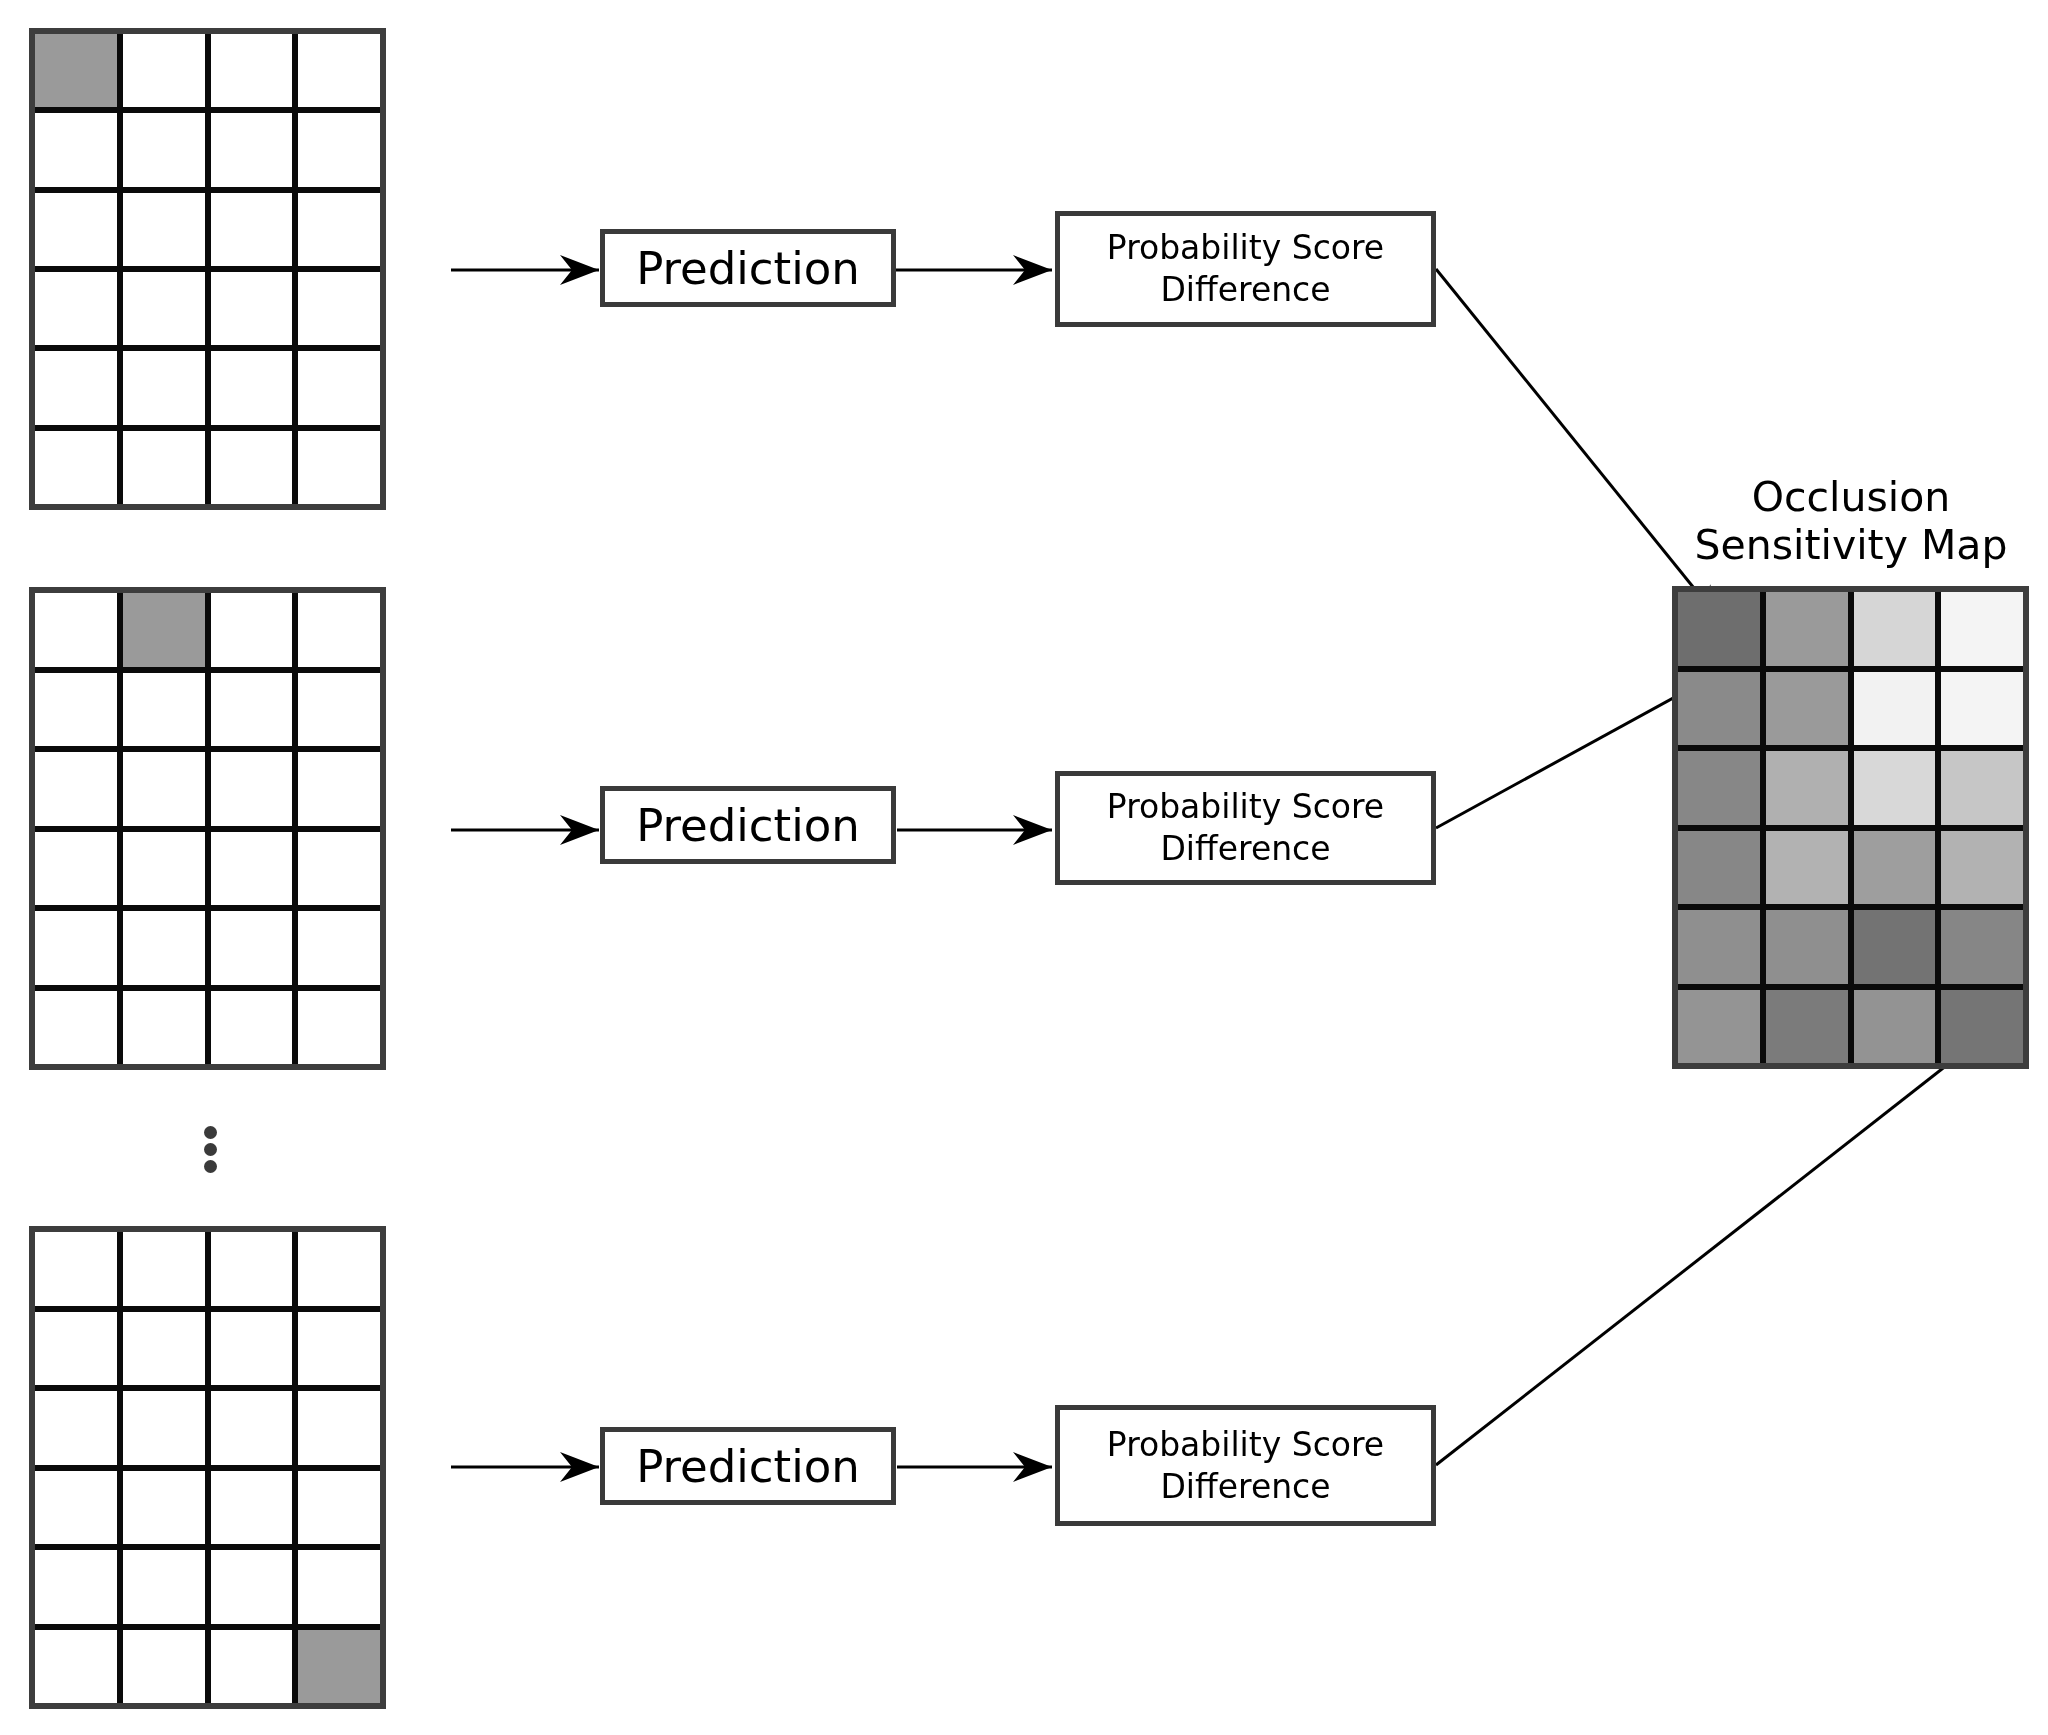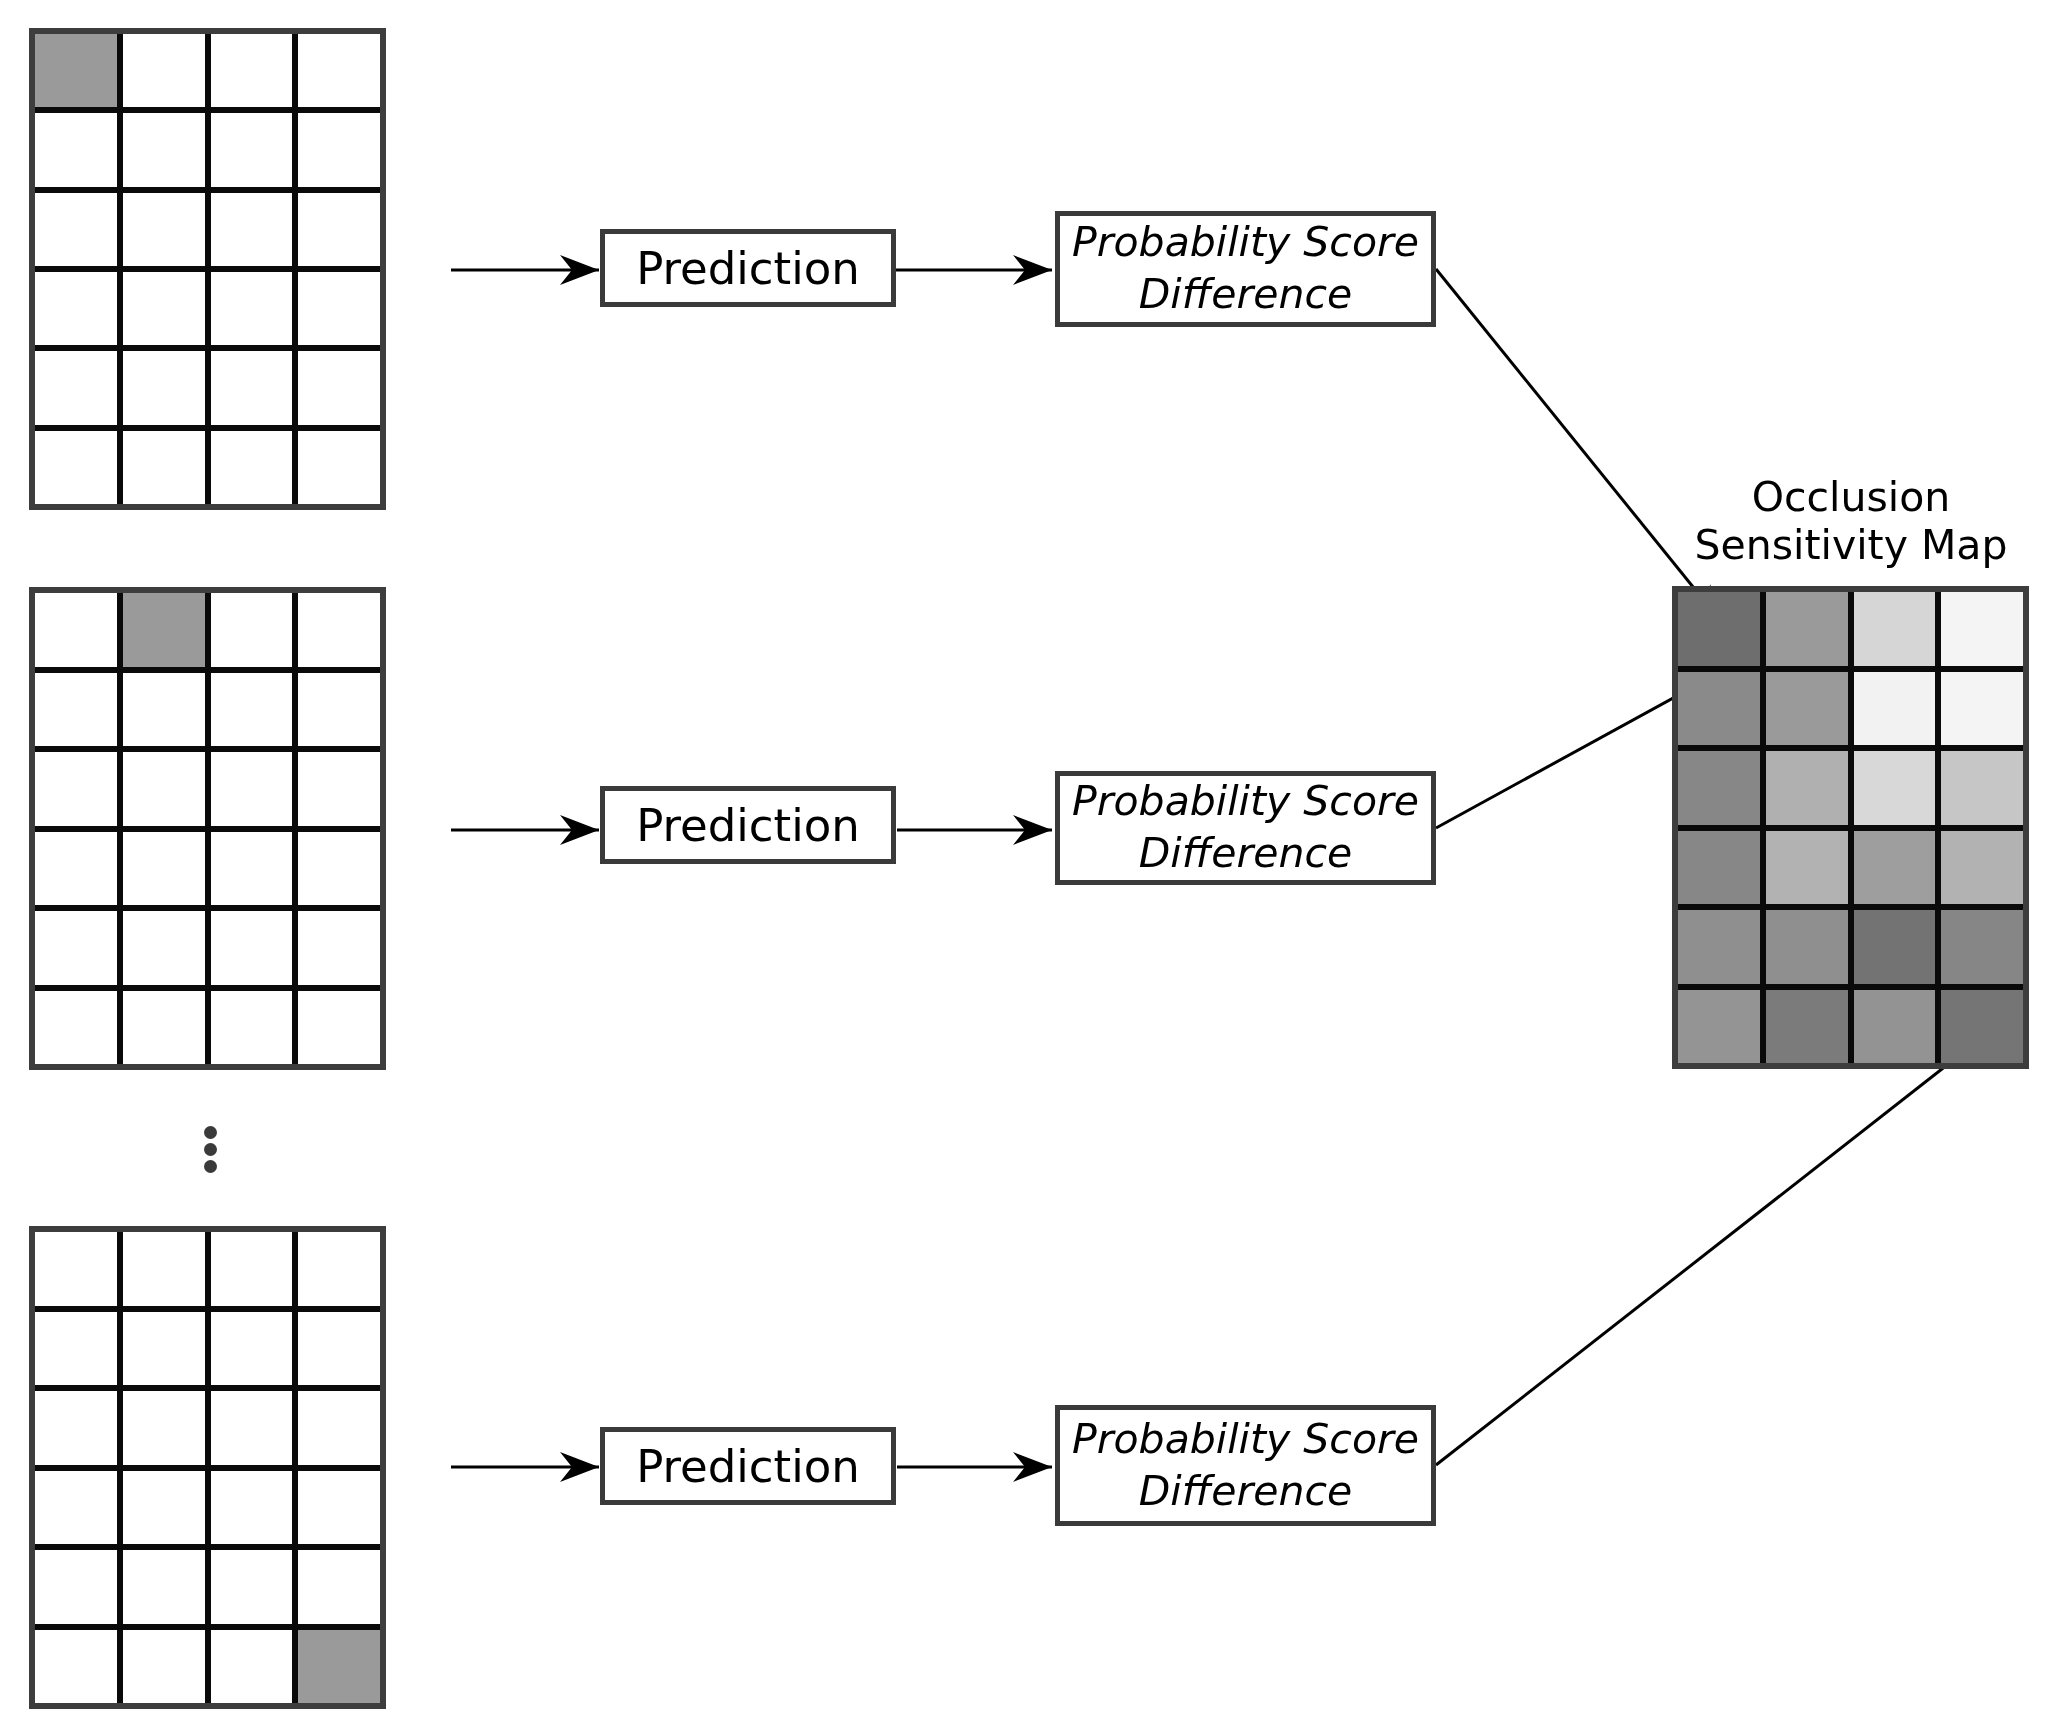--- a/index.html
+++ b/index.html
@@ -34,21 +34,21 @@
 
   
   .pbox {
     position:absolute; box-sizing:border-box;
     border:5px solid #3a3a3a; background:#ffffff;
     display:flex; align-items:center; justify-content:center;
     text-align:center;
   }
   .pred { left:593px; width:296px; height:78px; font-size:45px; }
   .pred.r1 { top:229px; } .pred.r2 { top:786px; } .pred.r3 { top:1427px; }
-  .prob { left:1048px; width:381px; font-size:41px; line-height:1.26; flex-direction:column;font-style:italic; }
+  .prob { left:1048px; width:381px; font-size:33px; line-height:1.26; flex-direction:column; }
   .prob.r1 { top:211px;  height:116px; }
   .prob.r2 { top:771px;  height:114px; }
   .prob.r3 { top:1405px; height:121px; }
 
   
   .map-title {
     position:absolute; left:1620px; top:474px; width:448px;
     text-align:center; font-size:41px; line-height:1.17;
   }
 </style>

